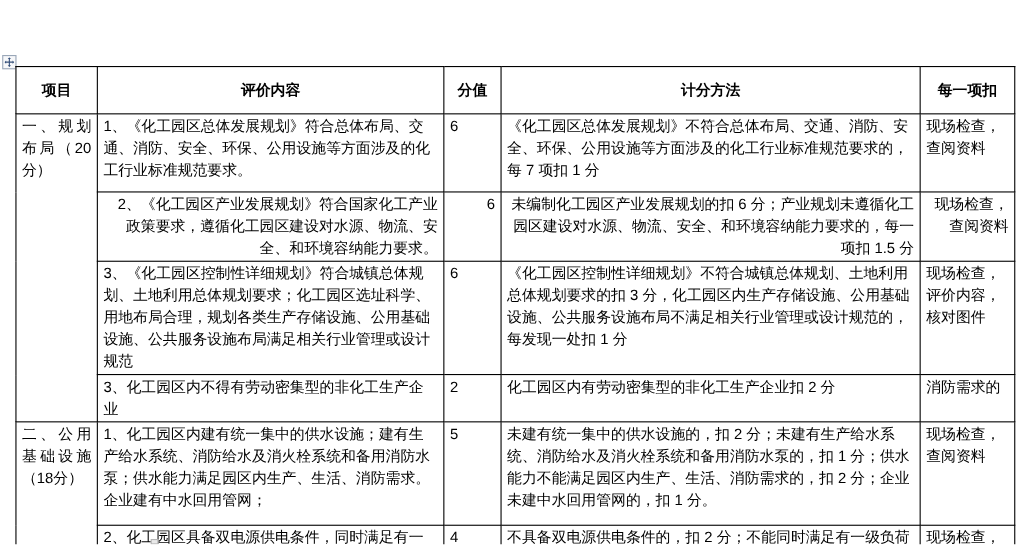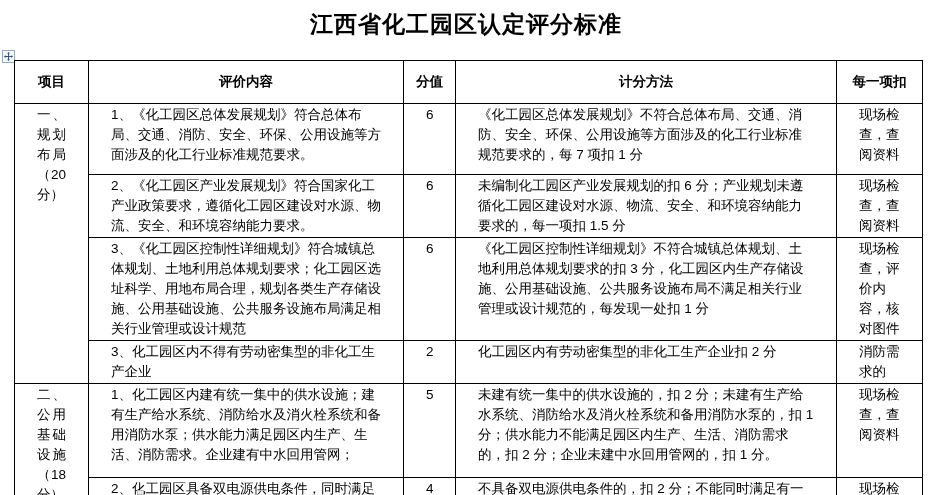--- a/index.html
+++ b/index.html
@@ -48,21 +48,21 @@
     width: 908px;
     border-collapse: collapse;
     table-layout: fixed;
     background: #ffffff;
   }
   table.score-table th,
   table.score-table td {
     border: 1px solid #000000;
     font-size: 13.5px;
     line-height: 20px;
-    padding: 1px 22px;
+    padding: 1px 5px;
     vertical-align: top;
     overflow: hidden;
     box-sizing: border-box;
     word-break: break-all;
   }
   table.score-table th {
     font-weight: bold;
     text-align: center;
     vertical-align: middle;
     padding: 2px 12px;
@@ -74,42 +74,41 @@
   }
   td.c-score {
     padding-left: 11px;
     padding-top: 2px;
   }
   td.c-content, td.c-method {
     padding-top: 2px;
   }
   tr.rh  { height: 43px; }
   tr.r0  { height: 71px; }
-  tr.r1  { height: 63px; }
+  tr.r1  { height: 63px; text-align: right; }
   tr.r2  { height: 83px; margin-left: 33px; }
   tr.r3  { height: 33px; }
   tr.r4  { height: 94px; }
   tr.r5  { height: 41px; }
   .clip-marker {
     position: absolute;
     left: 137px;
     top: 490px;
     width: 7px;
     height: 5px;
     background: #e9e9e9;
     border: 1px solid #b5b5b5;
     box-sizing: border-box;
   }
 </style>
 </head>
 <body>
 
 <div class="page">
 
-  <div class="doc-title">江西省化工园区认定评分标准</div>
 
   <div class="move-handle">
     <svg width="9" height="9" viewBox="0 0 16 16" aria-hidden="true">
       <path d="M8 0 L10.6 2.8 H8.9 V7.1 H13.2 V5.4 L16 8 L13.2 10.6 V8.9 H8.9 V13.2 H10.6 L8 16 L5.4 13.2 H7.1 V8.9 H2.8 V10.6 L0 8 L2.8 5.4 V7.1 H7.1 V2.8 H5.4 Z" fill="#35507a"></path>
     </svg>
   </div>
 
   <table class="score-table">
     <colgroup>
       <col style="width:74px">

